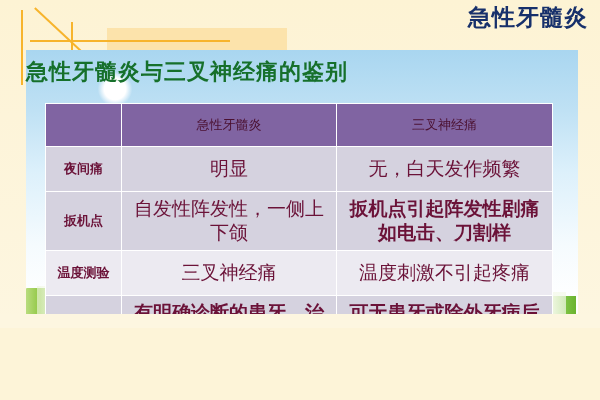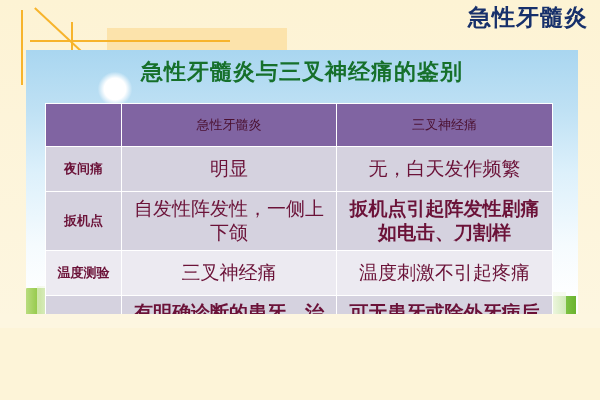--- a/index.html
+++ b/index.html
@@ -144,21 +144,20 @@
                 #f5fbfe 58%,
                 #ffffff 75%,
                 #ffffff 100%);
   }
 
   .slide-title {
     position: absolute;
     left: 26px;
     top: 57px;
     width: 552px;
-    text-align: center;
     font-size: 22px;
     font-weight: bold;
     color: #16702b;
     letter-spacing: 1px;
     white-space: nowrap;
   }
 
   
   .cmp-table {
     position: absolute;

